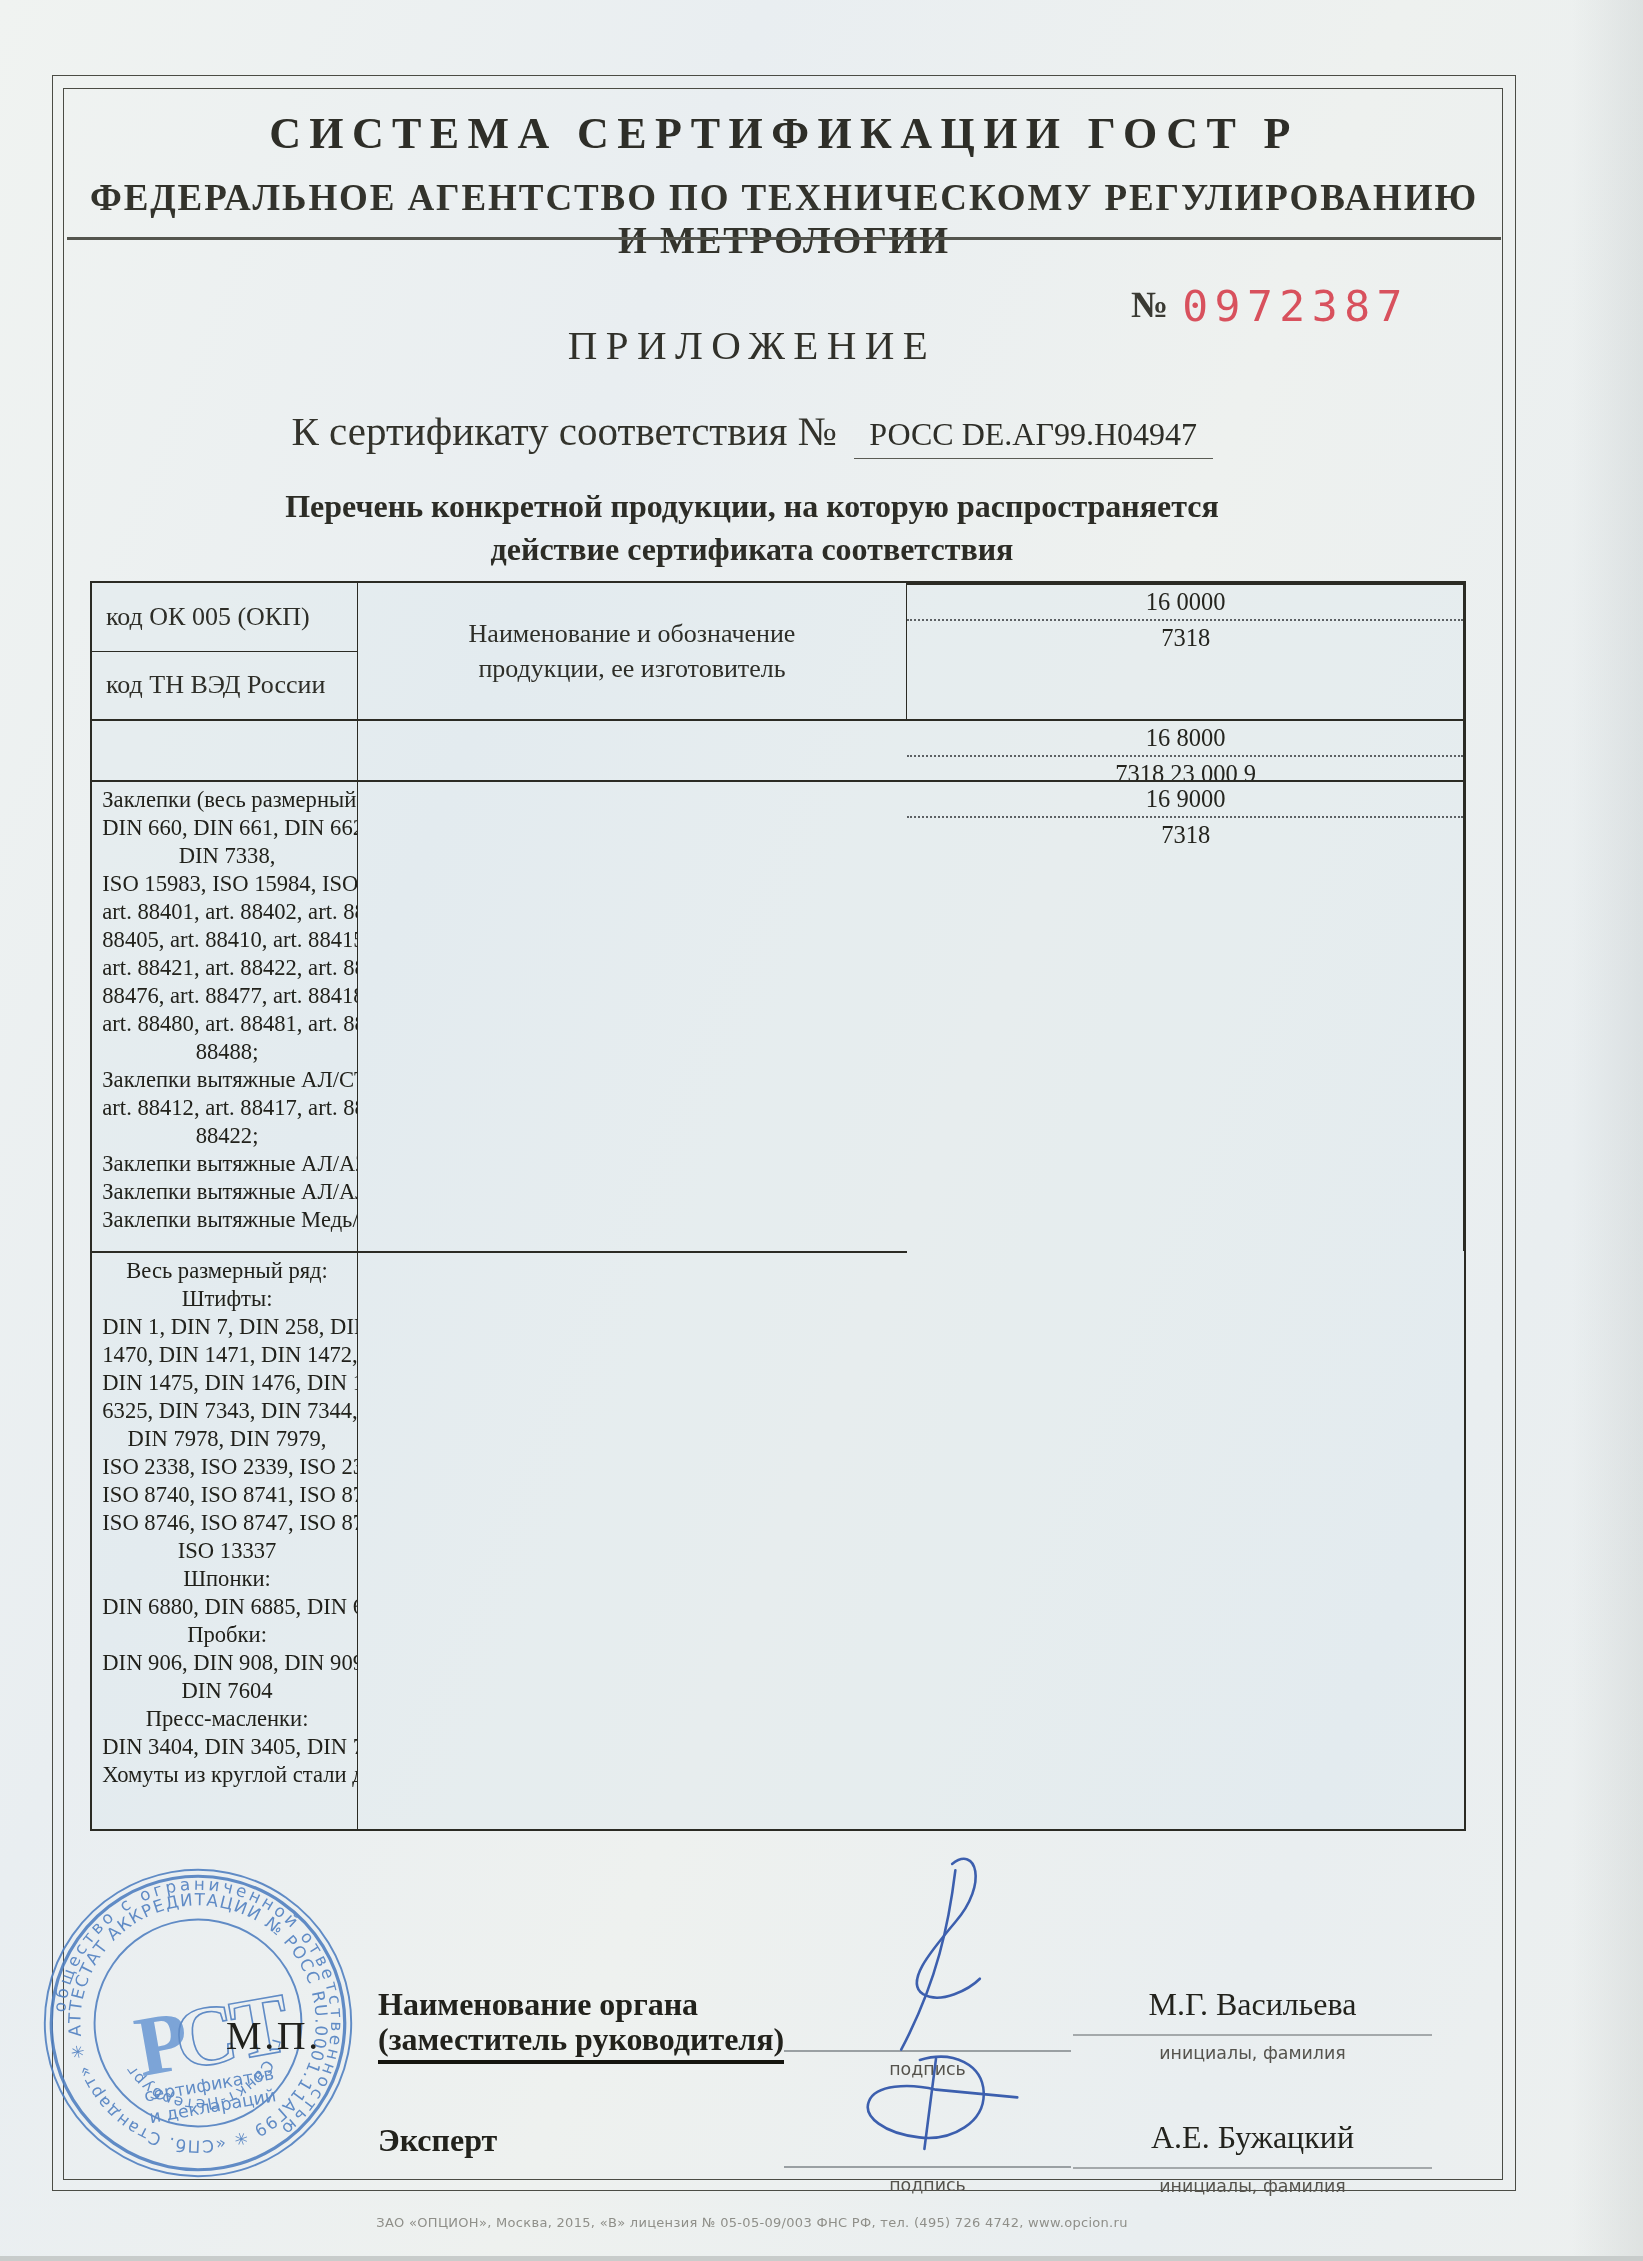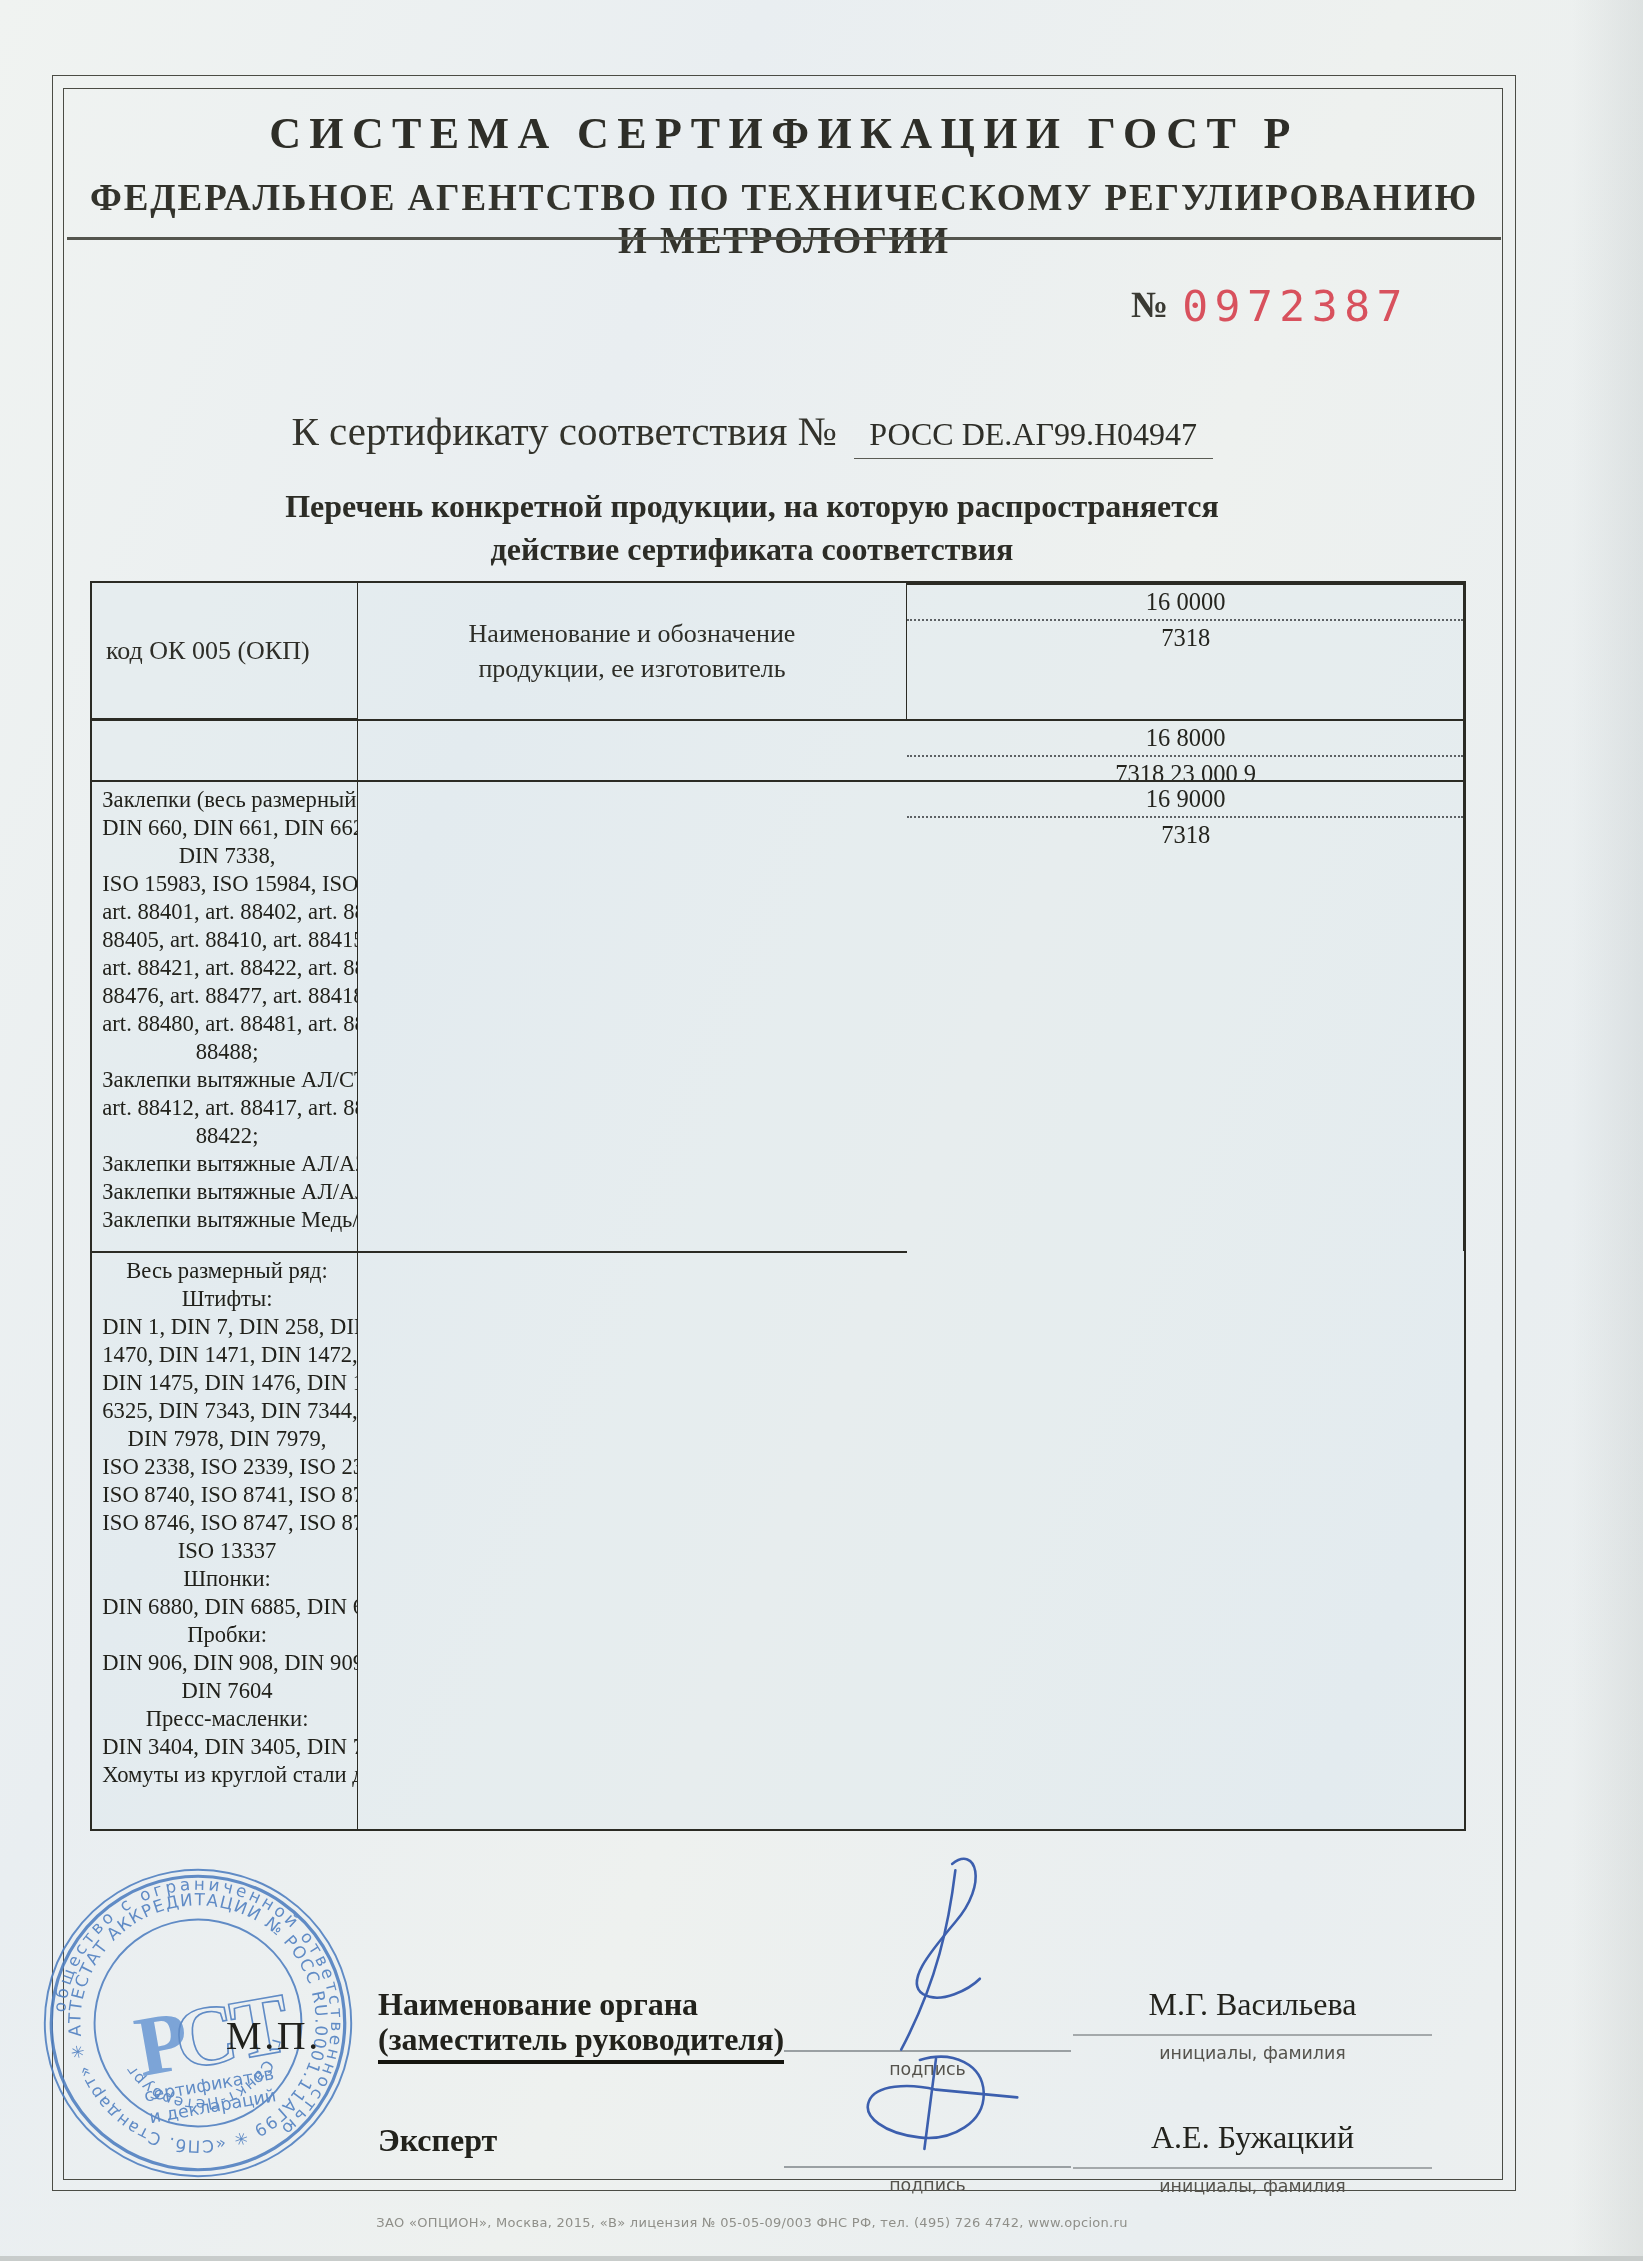--- a/index.html
+++ b/index.html
@@ -87,33 +87,35 @@
   <div class="frame frame-inner"></div>
 
   <div class="hdr sys-title" style="position:absolute;">СИСТЕМА СЕРТИФИКАЦИИ ГОСТ Р</div>
   <div class="hdr agency" style="position:absolute;">ФЕДЕРАЛЬНОЕ АГЕНТСТВО ПО ТЕХНИЧЕСКОМУ РЕГУЛИРОВАНИЮ И МЕТРОЛОГИИ</div>
   <div class="header-rule"></div>
 
   <div class="doc-number">
     <span class="no-sign">№</span><span class="no-digits">0972387</span>
   </div>
 
+  <div class="appendix-title">ПРИЛОЖЕНИЕ</div>
 
   <div class="cert-line">
     <span class="cert-label">К сертификату соответствия №</span><span class="cert-value">РОСС DE.АГ99.Н04947</span>
   </div>
 
   <div class="purpose">Перечень конкретной продукции,  на которую распространяется
 действие сертификата соответствия</div>
 
   <div class="ptable">
 
     <div class="cell r-first hcode">
       <div class="half">код ОК 005 (ОКП)</div>
       <div class="split"></div>
+      <div class="half">код ТН ВЭД России</div>
     </div>
     <div class="cell r-first hcell">Наименование и обозначение
 продукции, ее изготовитель</div>
 
     <div class="cell r-body codecell">
       <div>16 0000</div>
       <div class="dotline"></div>
       <div>7318</div>
     </div>
     <div class="cell r-body prodcell"></div>

